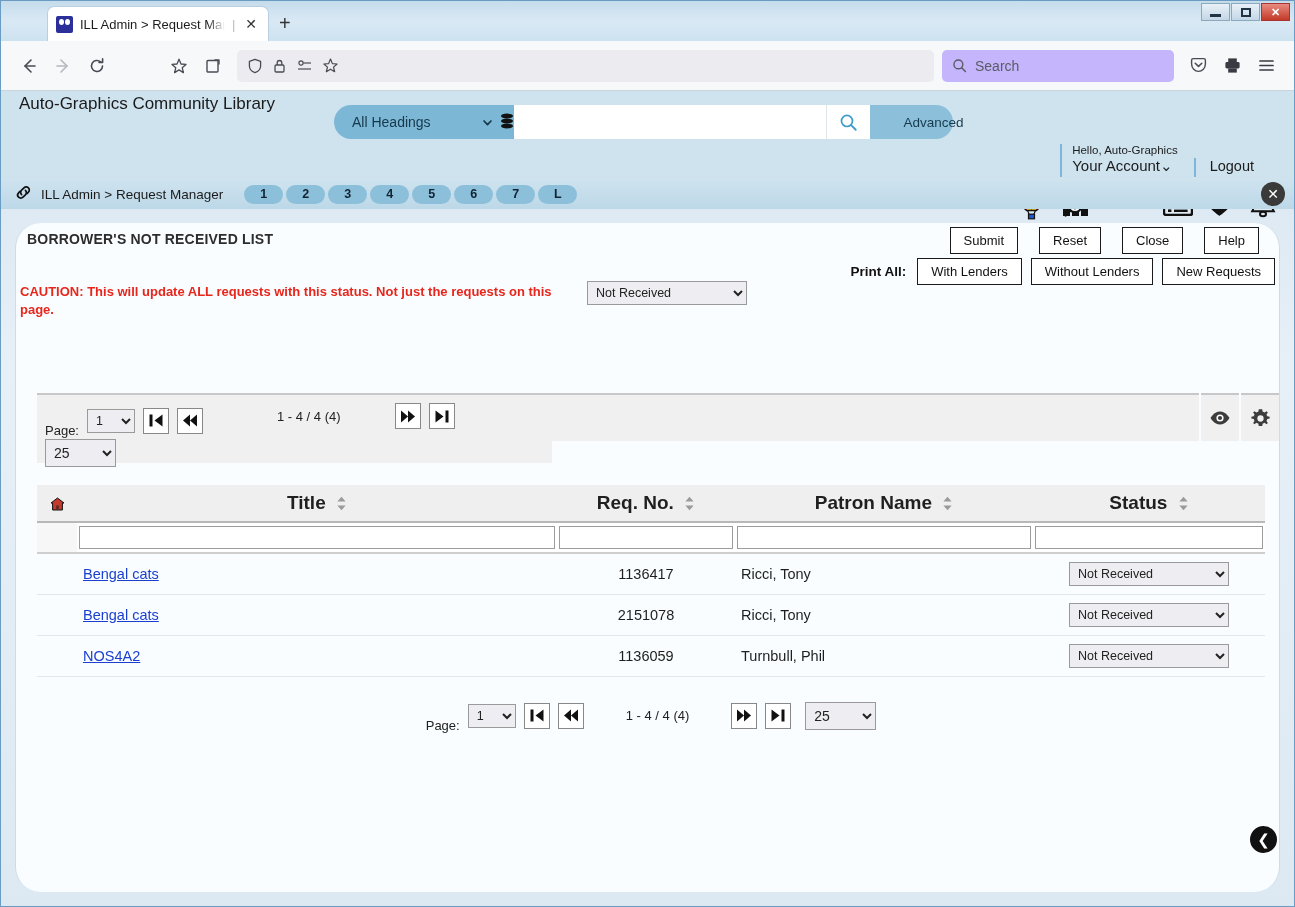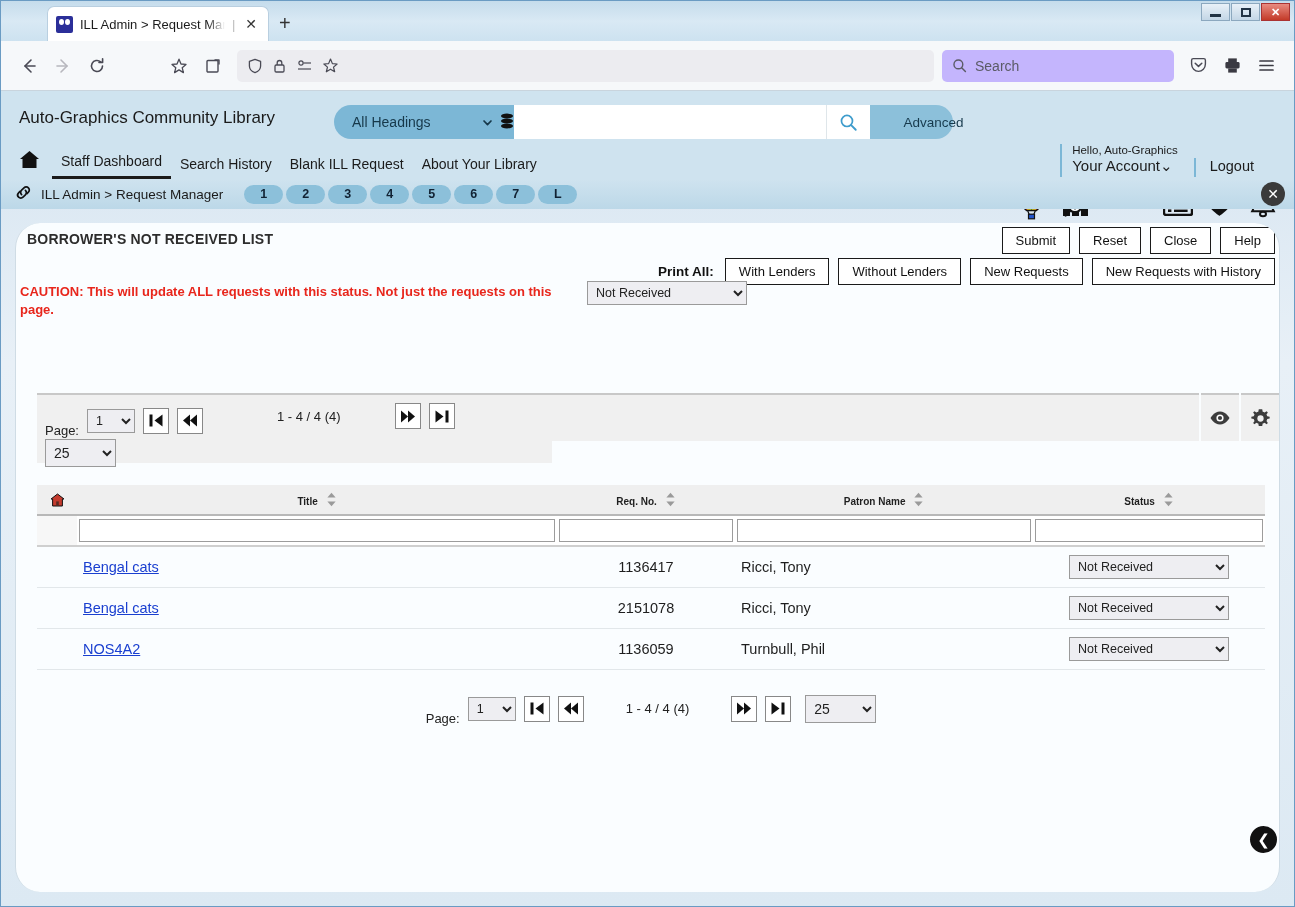--- a/index.html
+++ b/index.html
@@ -104,21 +104,21 @@
     padding: 0 10px; margin-right: 6px;
   }
   .searchbar .ph { font-size: 14px; color: #5b5b66; }
 
   
   .appheader {
     position: relative; height: 88px;
     background: #cfe3ef;
   }
   .brand {
-    position: absolute; left: 18px; top: 17px;
+    position: absolute; left: 18px; top: 3px;
     font-size: 17px; color: #1a1a1a;
   }
   .searchgroup {
     position: absolute; left: 333px; top: 98px;
     width: 619px; height: 34px;
     display: flex; align-items: stretch;
   }
   .headings {
     width: 180px; background: #7cb7d6;
     border-radius: 17px 0 0 17px;
@@ -220,22 +220,22 @@
     border-right: 1px solid #cfdce5;
     overflow: hidden;
     border-radius: 25px;
   }
   .page-title {
     position: absolute; left: 11px; top: 8px;
     font-size: 14px; font-weight: bold; color: #2d2d2d;
     letter-spacing: .2px;
   }
   .topbtns {
-    position: absolute; right: 4px; top: 4px;
-    display: flex; gap: 9px;
+    position: absolute; right: 20px; top: 4px;
+    display: flex; gap: 21px;
   }
   .btn {
     background: #fff; border: 1px solid #1a1a1a;
     font-size: 13px; color: #111;
     padding: 5px 13px; cursor: pointer;
     font-family: inherit; white-space: nowrap;
   }
   .printall-row {
     position: absolute; right: 4px; top: 35px;
     display: flex; align-items: center; gap: 9px;
@@ -301,21 +301,21 @@
   }
   .toolbar-fill {
     position: absolute; left: 536px; right: 80px; top: 170px;
     height: 48px; background: #f0f0f0; border-top: 2px solid #c8c8c8;
   }
 
   
   table.grid { width: 100%; border-collapse: collapse; margin-top: 22px; table-layout: fixed; }
   table.grid th {
     background: #efefef; border-bottom: 2px solid #b8b8b8;
-    font-size: 10px; font-weight: bold; color: #1f1f1f;
+    font-size: 19px; font-weight: bold; color: #1f1f1f;
     padding: 7px 6px; text-align: center; position: relative;
   }
   th.c-check { width: 40px; }
   th.c-title { width: 480px; }
   th.c-req   { width: 178px; margin-top: 23px; }
   th.c-patron{ width: 298px; }
   .sortarrows {
     display: inline-block; margin-left: 5px;
     vertical-align: -2px; line-height: 0;
   }
@@ -529,31 +529,20 @@
         <span class="f9badge">F9</span>
       </span>
       <span class="hicon">
         <svg width="26" height="28" viewBox="0 0 26 28">
           <path d="M13 2.2 C8.4 2.2 5.6 5.6 5.6 10 C5.6 15.4 3.2 19.2 2.2 21.2 L23.8 21.2 C22.8 19.2 20.4 15.4 20.4 10 C20.4 5.6 17.6 2.2 13 2.2z" fill="none" stroke="#111" stroke-width="2"></path>
           <ellipse cx="13" cy="24" rx="3" ry="2.2" fill="none" stroke="#111" stroke-width="2"></ellipse>
         </svg>
       </span>
     </div>
 
-    <div class="appnav">
-      <span class="home-icon">
-        <svg width="21" height="19" viewBox="0 0 21 19">
-          <path d="M10.5 1 L1 9 L3.5 9 L3.5 18 L17.5 18 L17.5 9 L20 9z" fill="#111"></path>
-        </svg>
-      </span>
-      <span class="navitem active">Staff Dashboard</span>
-      <span class="navitem">Search History</span>
-      <span class="navitem">Blank ILL Request</span>
-      <span class="navitem">About Your Library</span>
-    </div>
 
     <div class="account-block">
       <div class="acct">
         <div class="hello">Hello, Auto-Graphics</div>
         <div class="your">
           <span>Your Account</span><span>⌄</span>
         </div>
       </div>
       <div class="logout">Logout</div>
     </div>
@@ -588,21 +577,20 @@
       <button class="btn">Reset</button>
       <button class="btn">Close</button>
       <button class="btn">Help</button>
     </div>
 
     <div class="printall-row">
       <span class="printall-label">Print All:</span>
       <button class="btn">With Lenders</button>
       <button class="btn">Without Lenders</button>
       <button class="btn">New Requests</button>
-      <button class="btn">New Requests with History</button>
     </div>
 
     <div class="caution">CAUTION: This will update ALL requests with this status. Not just the requests on this page.</div>
 
     <div class="status-select-top">
       <select>
         <option>Not Received</option>
       </select>
     </div>
 

